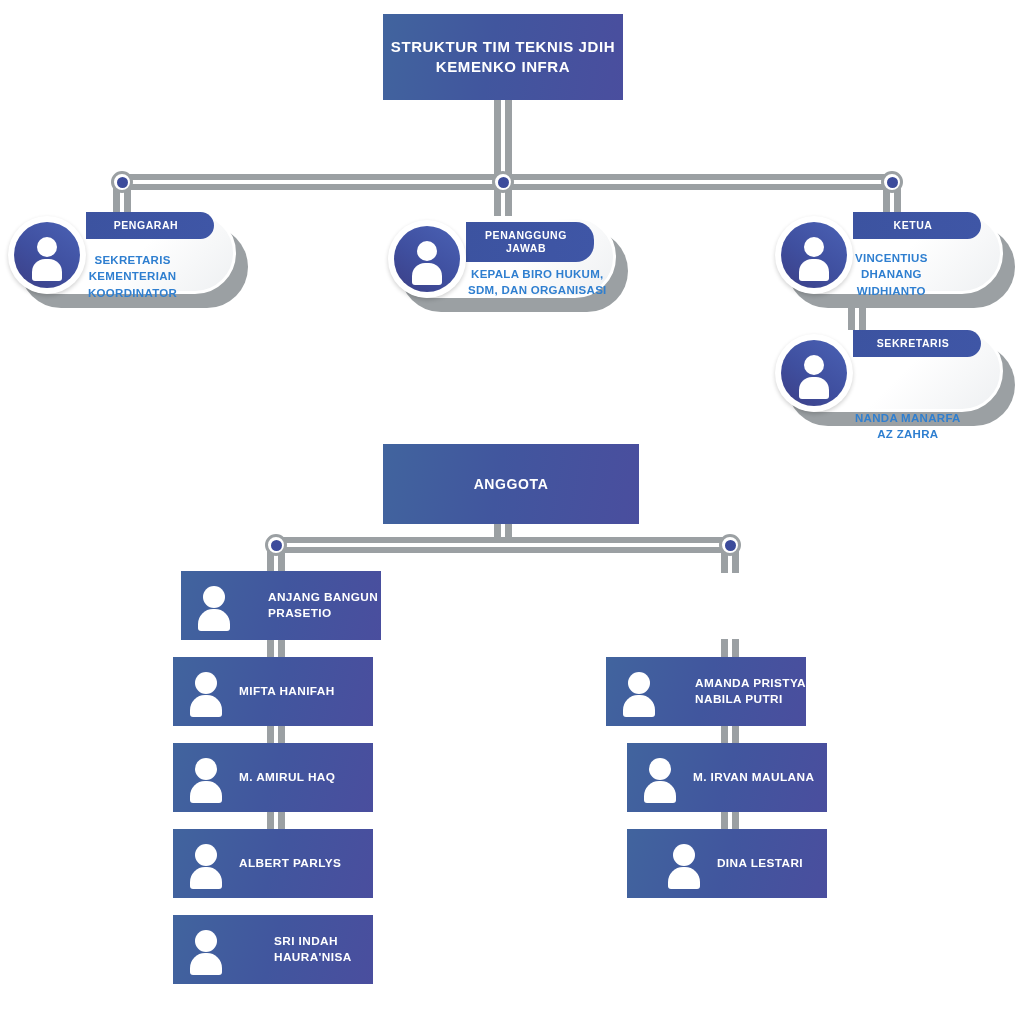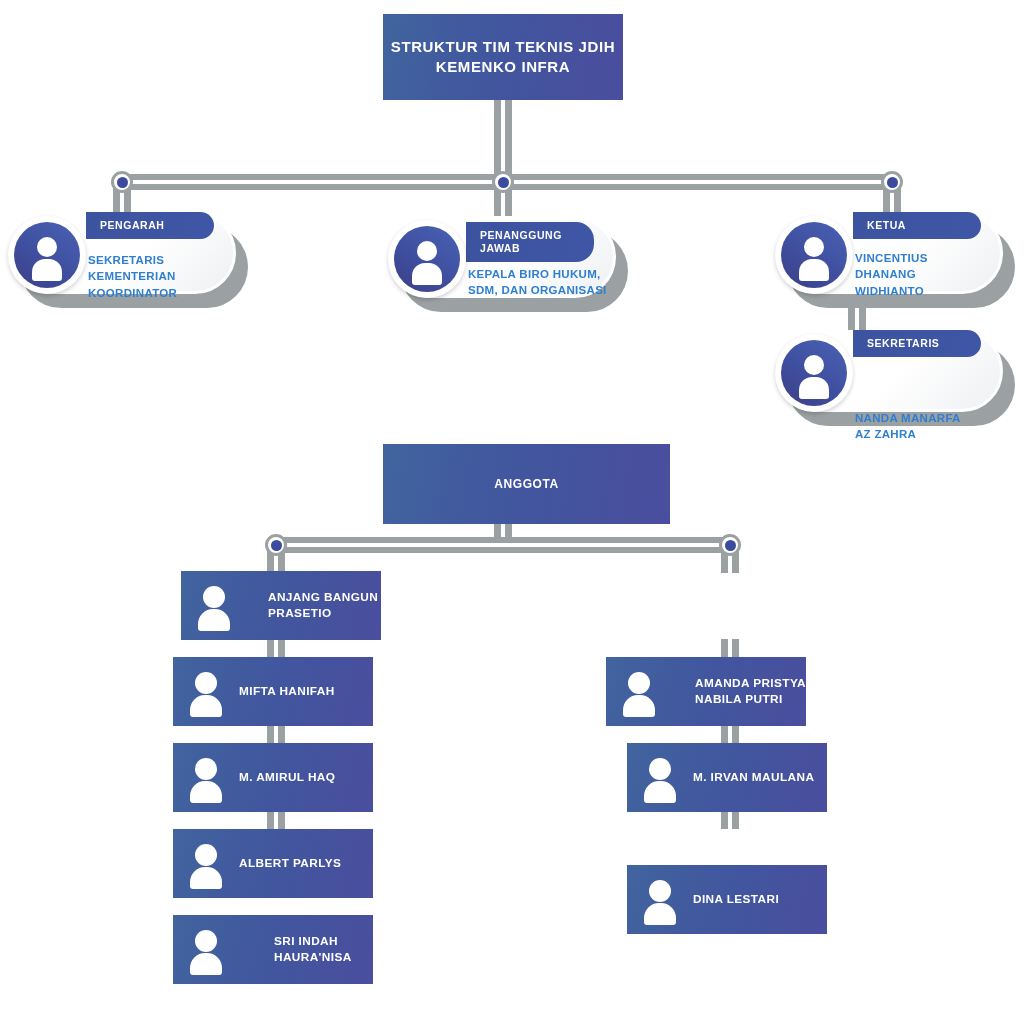--- a/index.html
+++ b/index.html
@@ -21,24 +21,24 @@
        background:#ffffff;border:3px solid #9ba0a3;box-sizing:border-box;z-index:6;}
   .dot::after{content:"";position:absolute;left:50%;top:50%;width:11px;height:11px;
        margin:-5.5px 0 0 -5.5px;border-radius:50%;background:#3c4b9b;}
 
   
   .headbox{position:absolute;
     background:linear-gradient(100deg,#41649e 0%,#41569e 45%,#4a4e9e 100%);
     color:#ffffff;display:flex;align-items:center;justify-content:center;
     text-align:center;font-weight:bold;letter-spacing:.6px;z-index:4;}
   #title-box{left:383px;top:14px;width:240px;height:86px;font-size:15px;line-height:1.35;}
-  #anggota-box{left:383px;top:444px;width:287px;height:80px;font-size:12px;}
-
-  
-  .pill{position:absolute;z-index:5;}
+  #anggota-box{left:383px;top:444px;width:256px;height:80px;font-size:14px;}
+
+  
+  .pill{position:absolute;z-index:5;text-align:center;}
   .pill .shell{position:absolute;left:12px;top:14px;right:0;bottom:0;
       border-radius:46px;background:#9ba0a3;}
   .pill .card{position:absolute;left:0;top:0;right:12px;bottom:14px;
       border-radius:46px;background:linear-gradient(135deg,#ffffff 0%,#ffffff 55%,#eef0f2 100%);
       border:3px solid #ffffff;box-sizing:border-box;overflow:hidden;}
   .pill .tag{position:absolute;left:78px;top:0px;min-width:92px;
       background:linear-gradient(95deg,#3c53a0 0%,#3f56a6 100%);
       color:#fff;font-size:10.5px;font-weight:bold;letter-spacing:.55px;
       padding:7px 22px 7px 14px;border-radius:0 18px 18px 0;line-height:1.25;
       white-space:pre-line;z-index:3;}
@@ -213,18 +213,18 @@
 
   <div class="member" style="left:606px;top:657px;justify-content:space-between;">
     <div class="mav"></div>
     <div class="mname">AMANDA PRISTYA
 NABILA PUTRI</div>
   </div>
   <div class="member" style="left:627px;top:743px;">
     <div class="mav"></div>
     <div class="mname">M. IRVAN MAULANA</div>
   </div>
-  <div class="member" style="left:627px;top:865px;">
+  <div class="member" style="left:627px;top:829px;justify-content:center;">
     <div class="mav"></div>
     <div class="mname">DINA LESTARI</div>
   </div>
 
 </div>
 
 </body></html>

